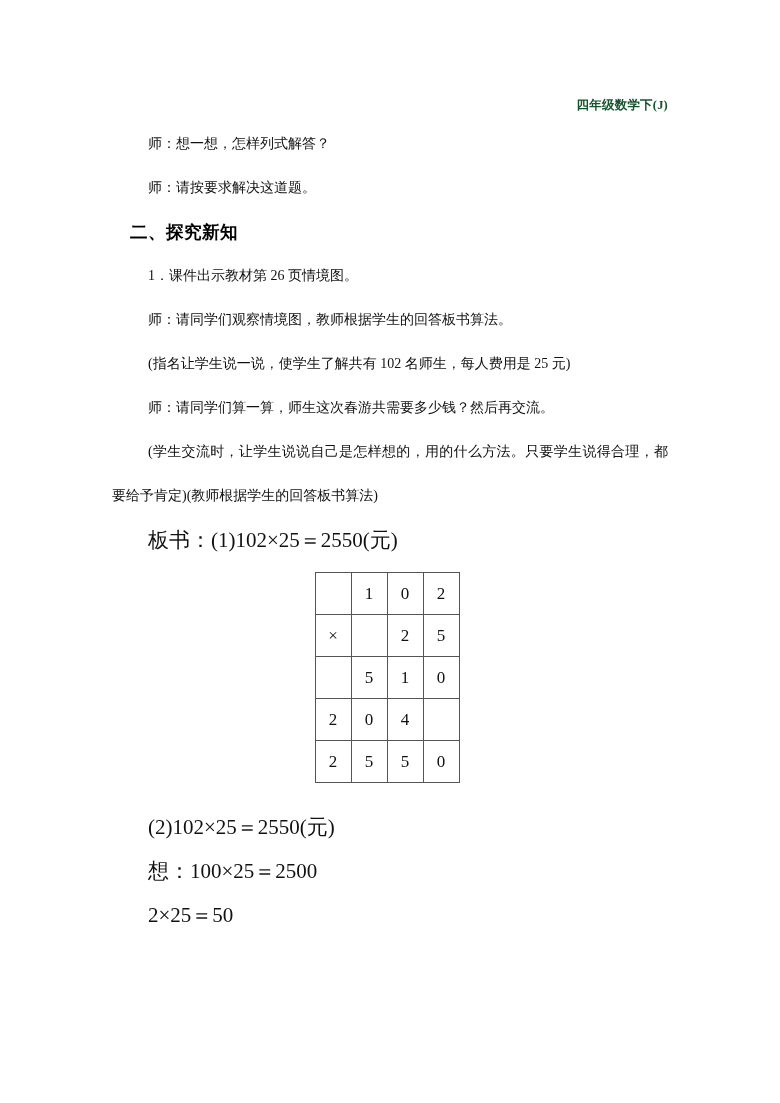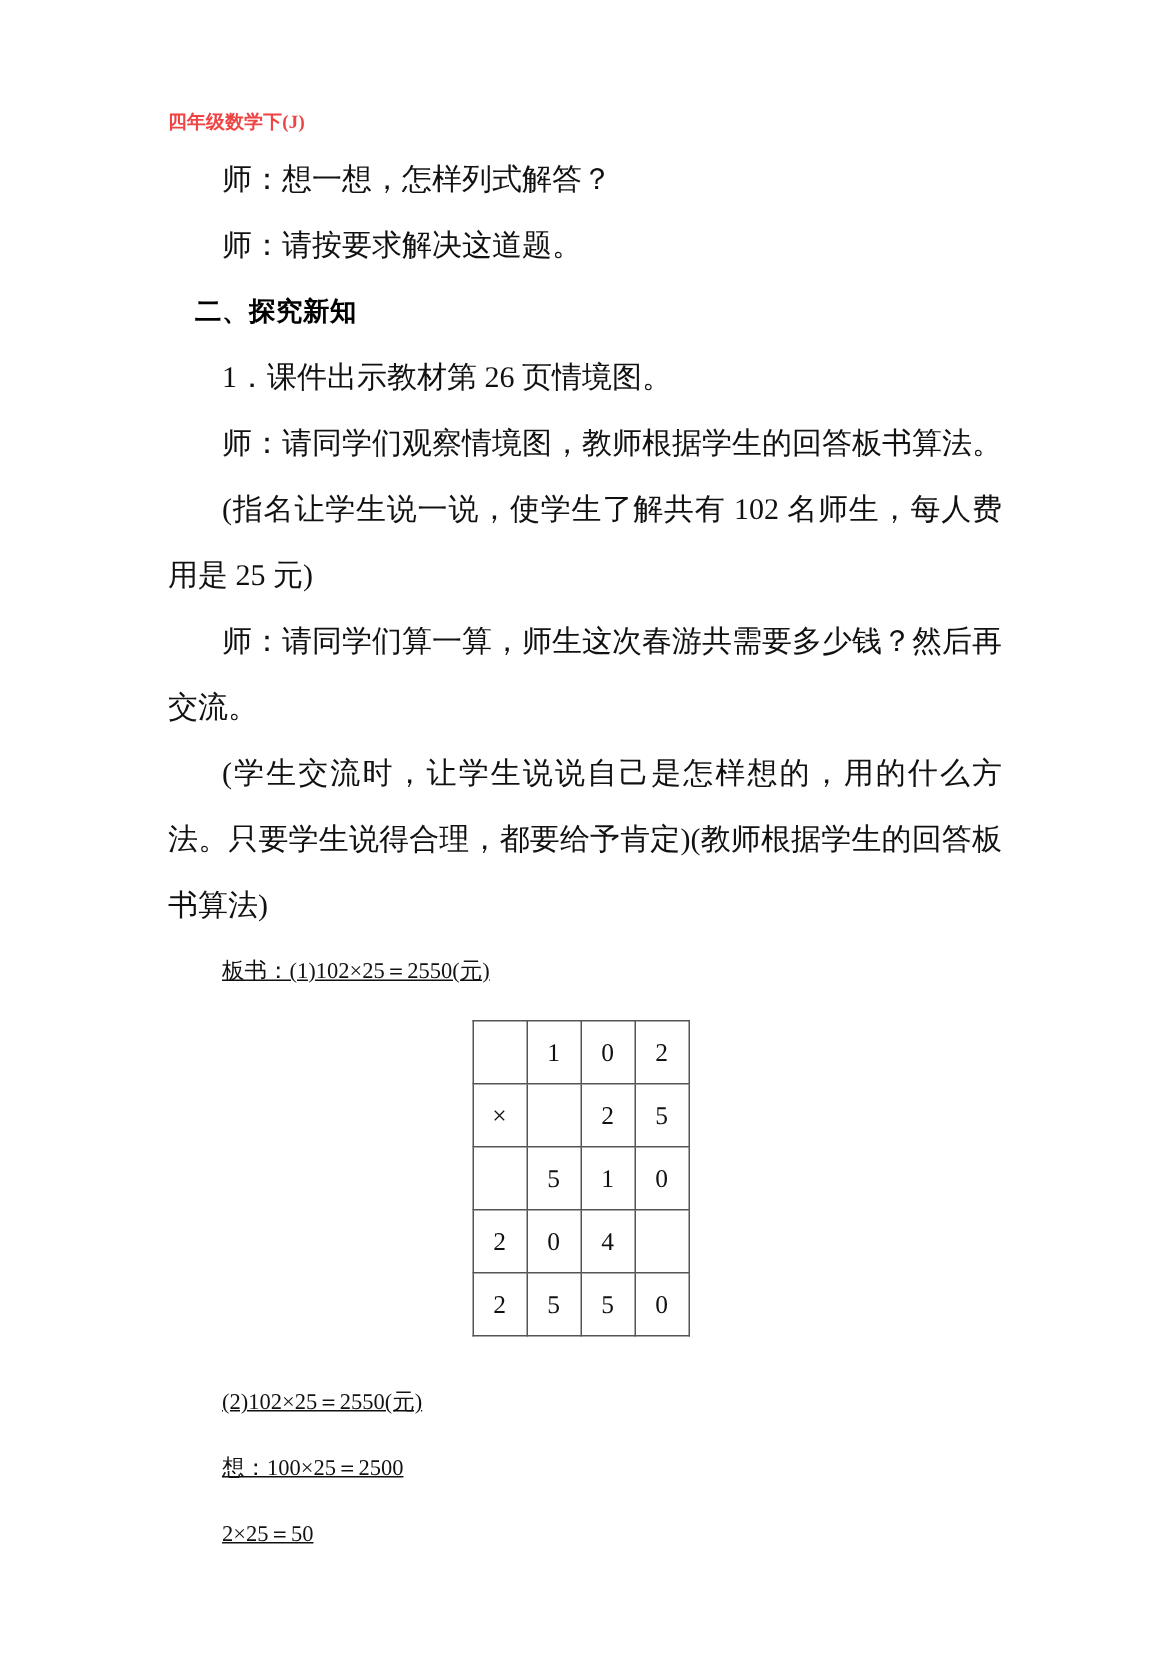--- a/index.html
+++ b/index.html
@@ -26,32 +26,32 @@
   }
 
   .content {
     position: absolute;
     left: 112px;
     top: 0;
     width: 556px;
   }
 
   .running-head {
-    text-align: left;
+    text-align: right;
     font-weight: bold;
     font-size: 12.5px;
     letter-spacing: 0.2px;
-    margin-top: 74px;
+    margin-top: 98px;
     margin-bottom: 0;
     line-height: 1.2;
-    color: #ef4444;
+    color: #14532d;
   }
 
   .para {
-    font-size: 20px;
+    font-size: 14px;
     line-height: 44px;
     margin: 0;
     text-align: justify;
     text-justify: inter-ideograph;
     color: #111;
   }
 
   .indent {
     text-indent: 36px;
   }
@@ -69,22 +69,21 @@
 
   .kai {
     font-family: "Liberation Serif", "DejaVu Serif", serif;
   }
 
   .first-line-top {
     margin-top: 9px;
   }
 
   .blk {
-    font-size: 15px;
-    text-decoration: underline;
+    font-size: 21px;
   }
 
   
   .grid-wrap {
     margin-top: 10px;
     display: flex;
     justify-content: center;
     padding-right: 6px;
   }
 

